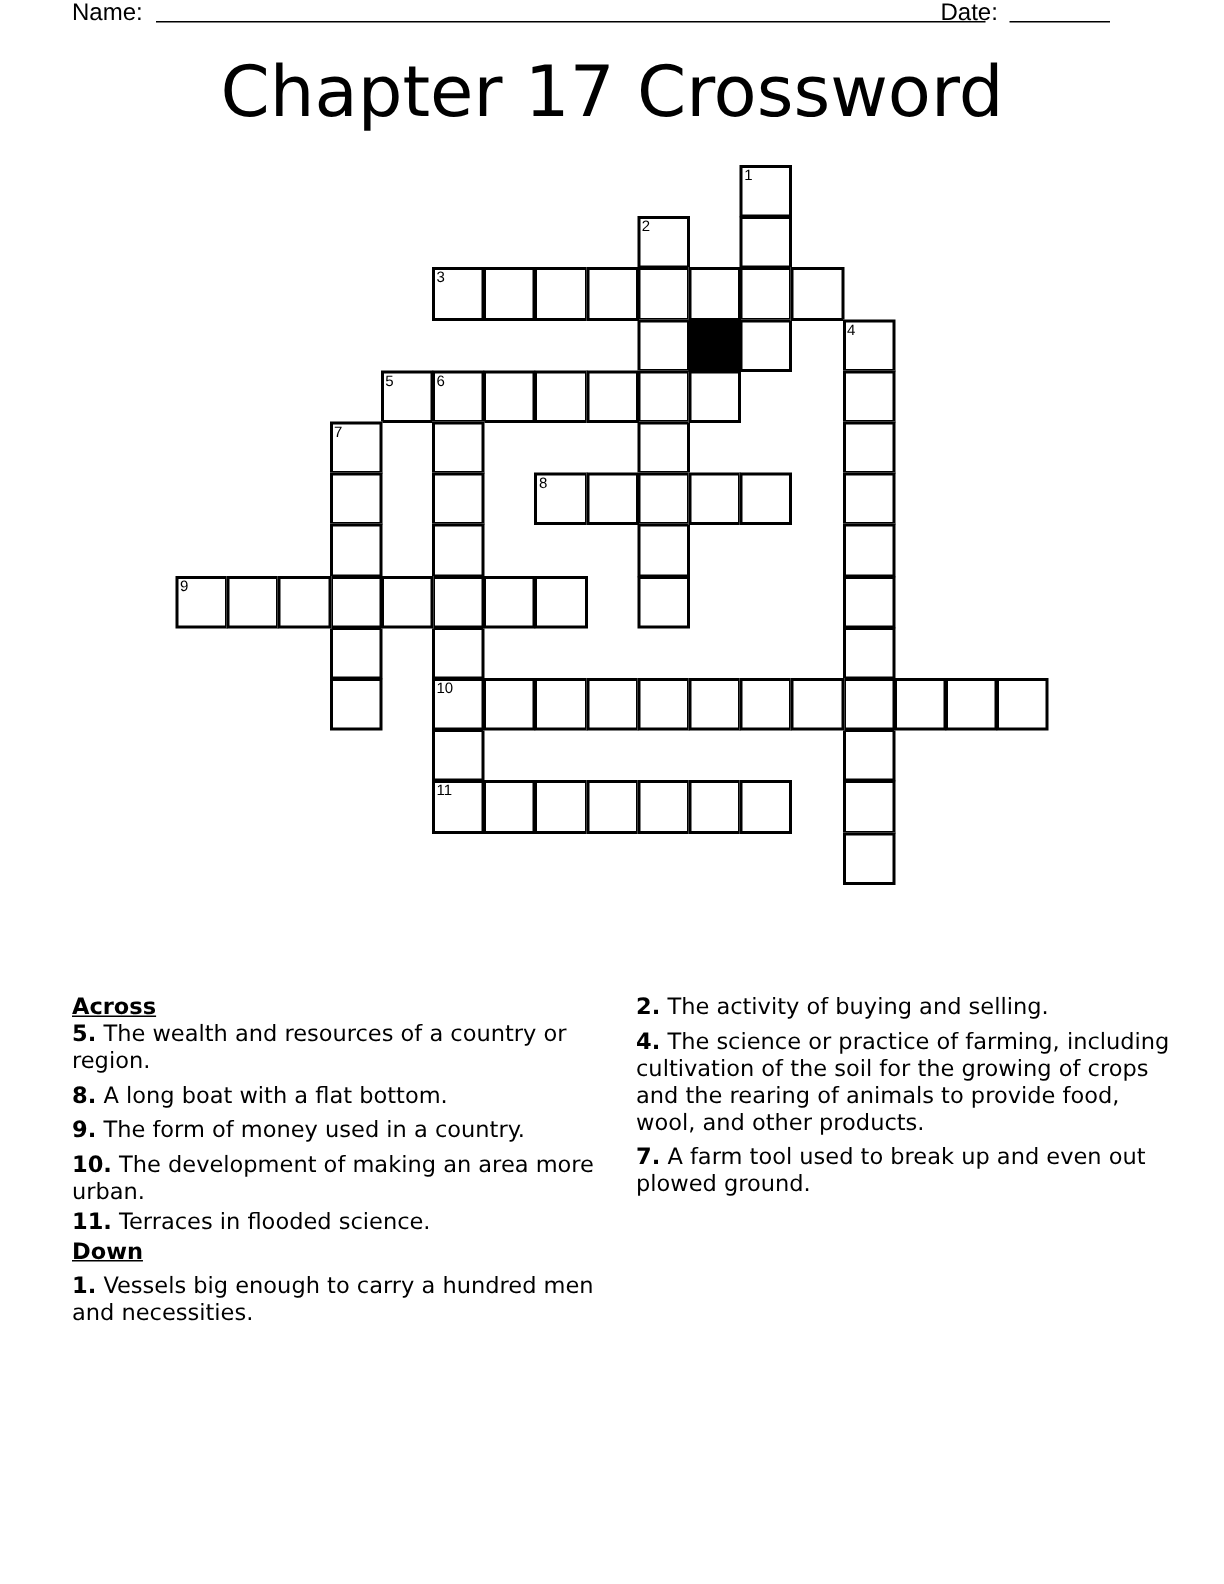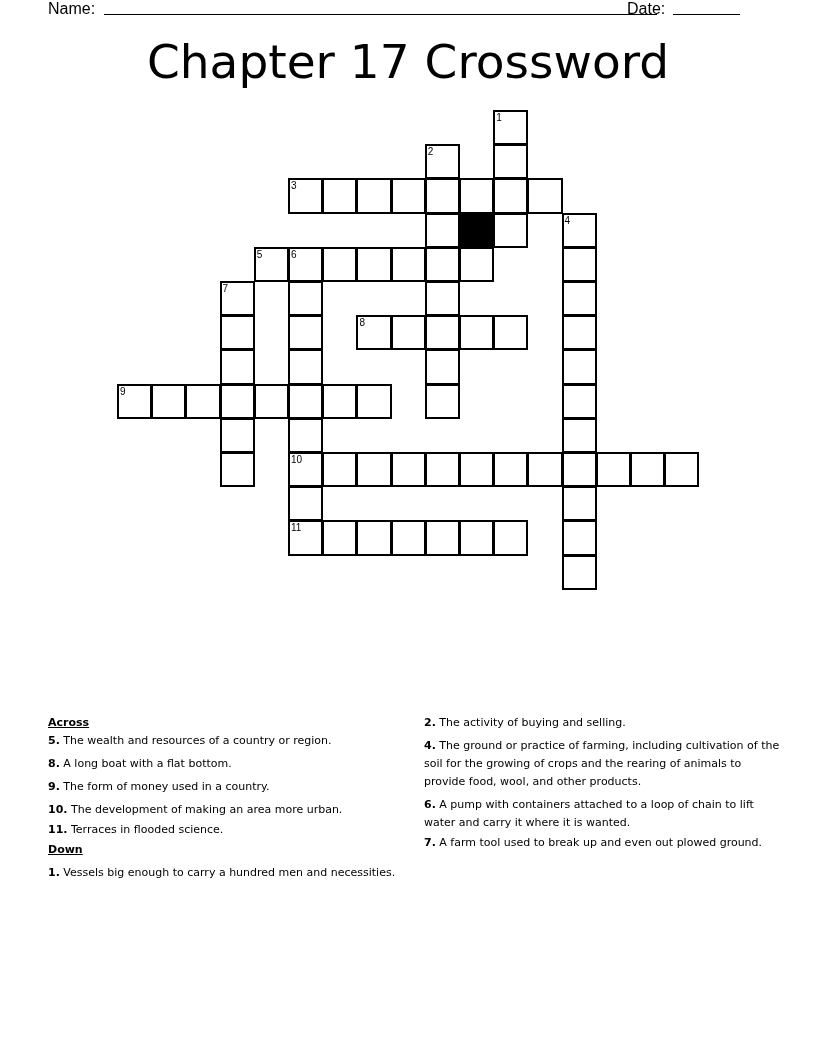--- a/index.html
+++ b/index.html
@@ -21,22 +21,22 @@
   .cell {
     position: absolute; box-sizing: border-box; width: 35.2px; height: 35.2px;
     border: 2px solid #000; background: #fff;
   }
   .cell.black { background: #000; }
   .cell .num {
     position: absolute; left: 1px; top: 0px;
     font-family: "Liberation Sans", sans-serif; font-size: 10px; line-height: 11px;
   }
   .clues {
-    position: absolute; top: 714px;
-    font-family: "DejaVu Sans", sans-serif; font-size: 11px; line-height: 18px;
+    position: absolute; top: 662px;
+    font-family: "DejaVu Sans", sans-serif; font-size: 15px; line-height: 18px;
   }
   .clues.left { left: 48px; width: 350px; }
   .clues.right { left: 412px; width: 360px; margin-left: 12px; }
   .clue-head { text-decoration: underline; font-weight: bold; margin: 0; }
   .clue { margin: 0 0 5px 0; }
   .clue.tight { margin-bottom: 2px; }
   .clue b { font-weight: bold; }
 </style>
 </head>
 <body>
@@ -157,16 +157,15 @@
   <p class="clue"><b>8.</b> <span>A long boat with a flat bottom.</span></p>
   <p class="clue"><b>9.</b> <span>The form of money used in a country.</span></p>
   <p class="clue tight"><b>10.</b> <span>The development of making an area more urban.</span></p>
   <p class="clue tight"><b>11.</b> <span>Terraces in flooded science.</span></p>
   <p class="clue-head">Down</p>
   <p class="clue" style="margin-top:5px"><b>1.</b> <span>Vessels big enough to carry a hundred men and necessities.</span></p>
 </div>
 
 <div class="clues right">
   <p class="clue"><b>2.</b> <span>The activity of buying and selling.</span></p>
-  <p class="clue"><b>4.</b> <span>The ground or practice of farming, including cultivation of the soil for the growing of crops and the rearing of animals to provide food, wool, and other products.</span></p>
-  <p class="clue tight"><b>6.</b> <span>A pump with containers attached to a loop of chain to lift water and carry it where it is wanted.</span></p>
+  <p class="clue"><b>4.</b> <span>The science or practice of farming, including cultivation of the soil for the growing of crops and the rearing of animals to provide food, wool, and other products.</span></p>
   <p class="clue tight"><b>7.</b> <span>A farm tool used to break up and even out plowed ground.</span></p>
 </div>
 
 </body></html>

